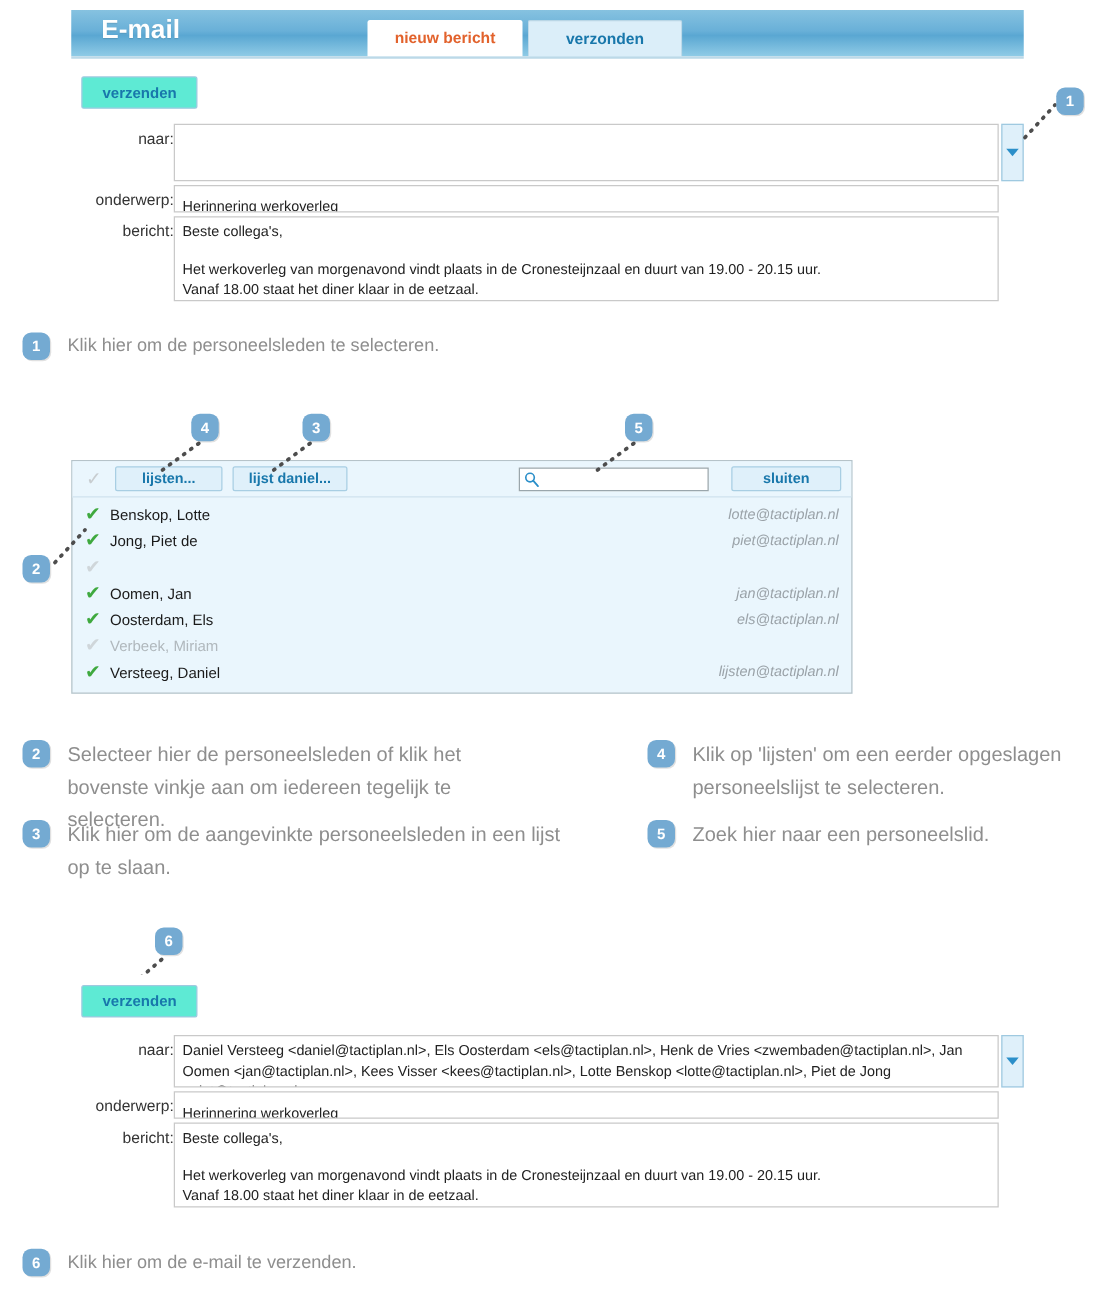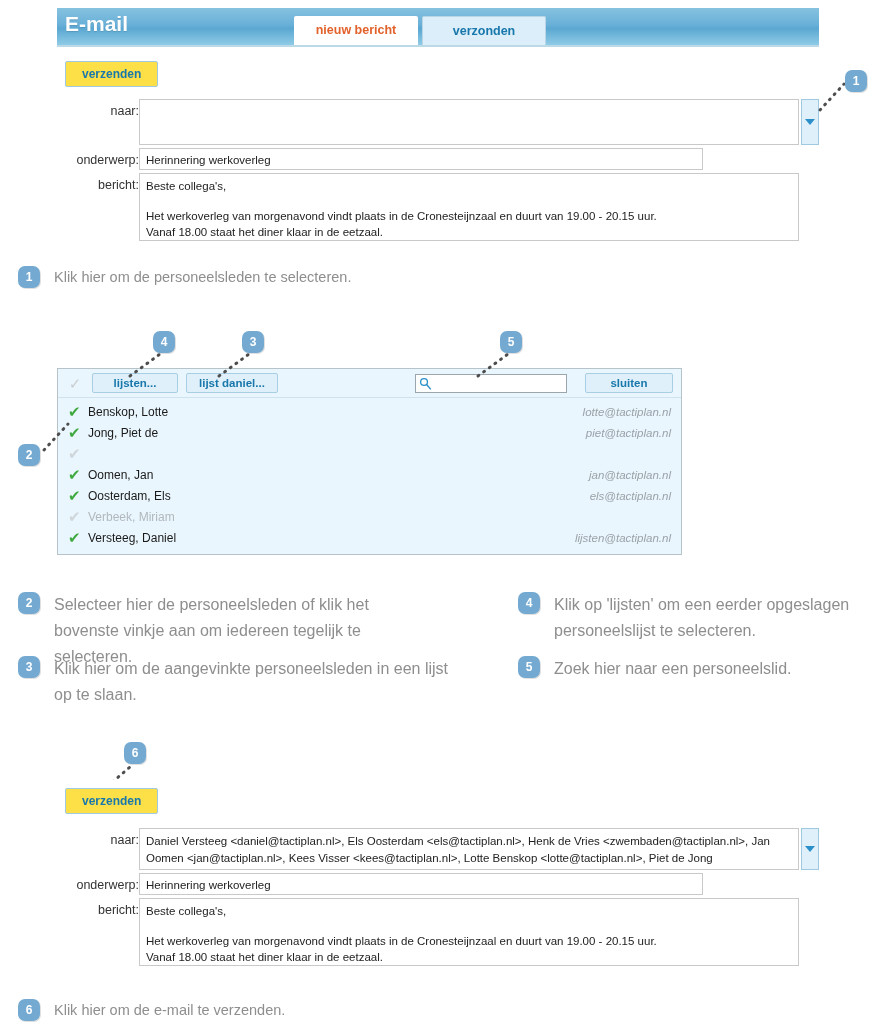--- a/index.html
+++ b/index.html
@@ -55,21 +55,21 @@
     background: linear-gradient(to bottom, #86c2e0 0%, #69b0d8 45%, #5aa7d2 55%, #8fcbe6 100%);
     position: relative;
     display: flex;
     align-items: flex-start;
     border-bottom: 2px solid #bcd9e8;
   }
   .app-title {
     color: #ffffff;
     font-size: 21px;
     font-weight: bold;
-    padding: 4px 0 0 8px;
+    padding: 4px 0 0 24px;
     letter-spacing: 0px;
     text-shadow: 0 1px 1px rgba(0,0,0,0.12);
   }
   .tabs {
     position: absolute;
     left: 237px;
     top: 8px;
     display: flex;
     gap: 4px;
   }
@@ -96,21 +96,21 @@
   }
 
   .app-body {
     background: #ffffff;
     padding: 10px 0 8px 0;
   }
 
   .btn-send {
     margin: 4px 0 0 8px;
     display: inline-block;
-    background: #fde047;
+    background: #5eead4;
     border: 1px solid #9fc9e0;
     color: #1877ab;
     font-weight: bold;
     font-size: 12px;
     padding: 5px 16px;
     border-radius: 2px;
   }
 
   .form {
     margin-top: 12px;
@@ -137,23 +137,23 @@
     color: #222222;
     padding: 4px 6px;
     line-height: 1.45;
     overflow: hidden;
   }
   .field.to {
     width: 660px;
     height: 46px;
   }
   .field.subject {
-    width: 564px;
+    width: 660px;
     height: 22px;
-    padding-top: 3px;
+    padding-top: 9px;
   }
   .field.body {
     width: 660px;
     height: 68px;
   }
   .field.to-filled {
     height: 42px;
     padding-top: 4px;
   }
   .drop-btn {

